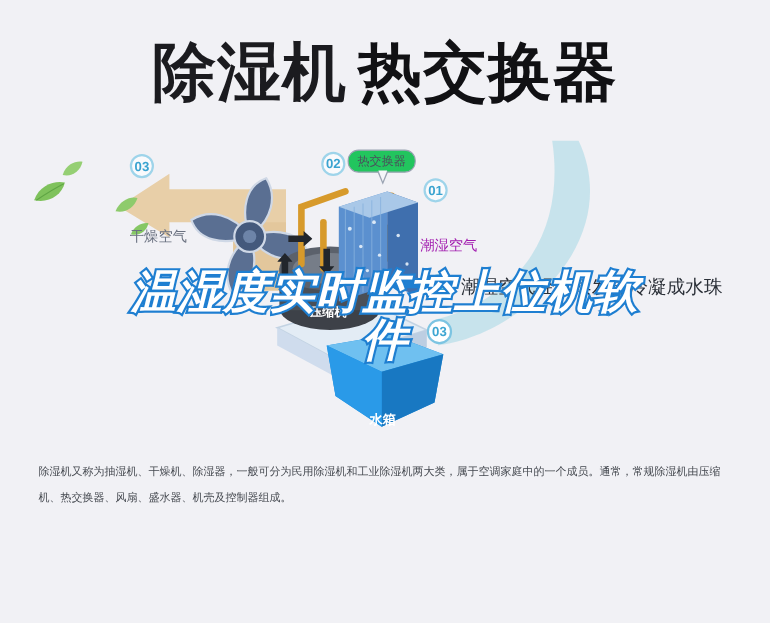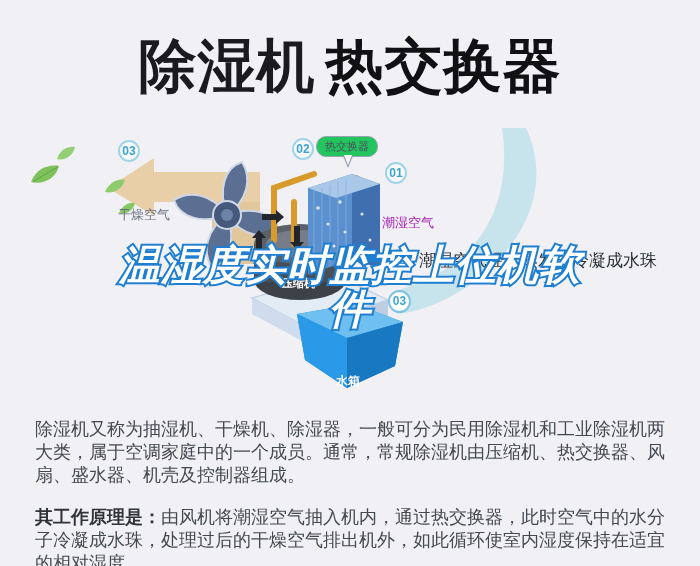--- a/index.html
+++ b/index.html
@@ -97,21 +97,21 @@
     letter-spacing:1px;
     -webkit-text-stroke:4px #1f7fd1;
     paint-order:stroke fill;
     text-shadow:0 0 1px #1f7fd1;
     z-index:40;
   }
   .watermark .wline{display:block;}
 
   
   .body-text{position:absolute;left:35px;top:418px;width:636px;}
-  .para{font-size:18px;line-height:23px;color:#44484f;margin:0 0 19px 0;}
+  .para{font-size:10px;line-height:23px;color:#44484f;margin:0 0 19px 0;}
   .para b{font-weight:700;color:#2f3237;}
 </style>
 </head>
 <body>
 
 <div id="stage">
 
   <div class="title">
     <span>除湿机</span><span class="t2">热交换器</span>
   </div>
@@ -243,16 +243,15 @@
     </div>
   </div>
 
   <div class="watermark">
     <span class="wline">温湿度实时监控上位机软</span>
     <span class="wline">件</span>
   </div>
 
   <div class="body-text">
     <p class="para">除湿机又称为抽湿机、干燥机、除湿器，一般可分为民用除湿机和工业除湿机两大类，属于空调家庭中的一个成员。通常，常规除湿机由压缩机、热交换器、风扇、盛水器、机壳及控制器组成。</p>
-    <p class="para"><b>其工作原理是：</b><span>由风机将潮湿空气抽入机内，通过热交换器，此时空气中的水分子冷凝成水珠，处理过后的干燥空气排出机外，如此循环使室内湿度保持在适宜的相对湿度。</span></p>
   </div>
 
 </div>
 
 </body></html>

